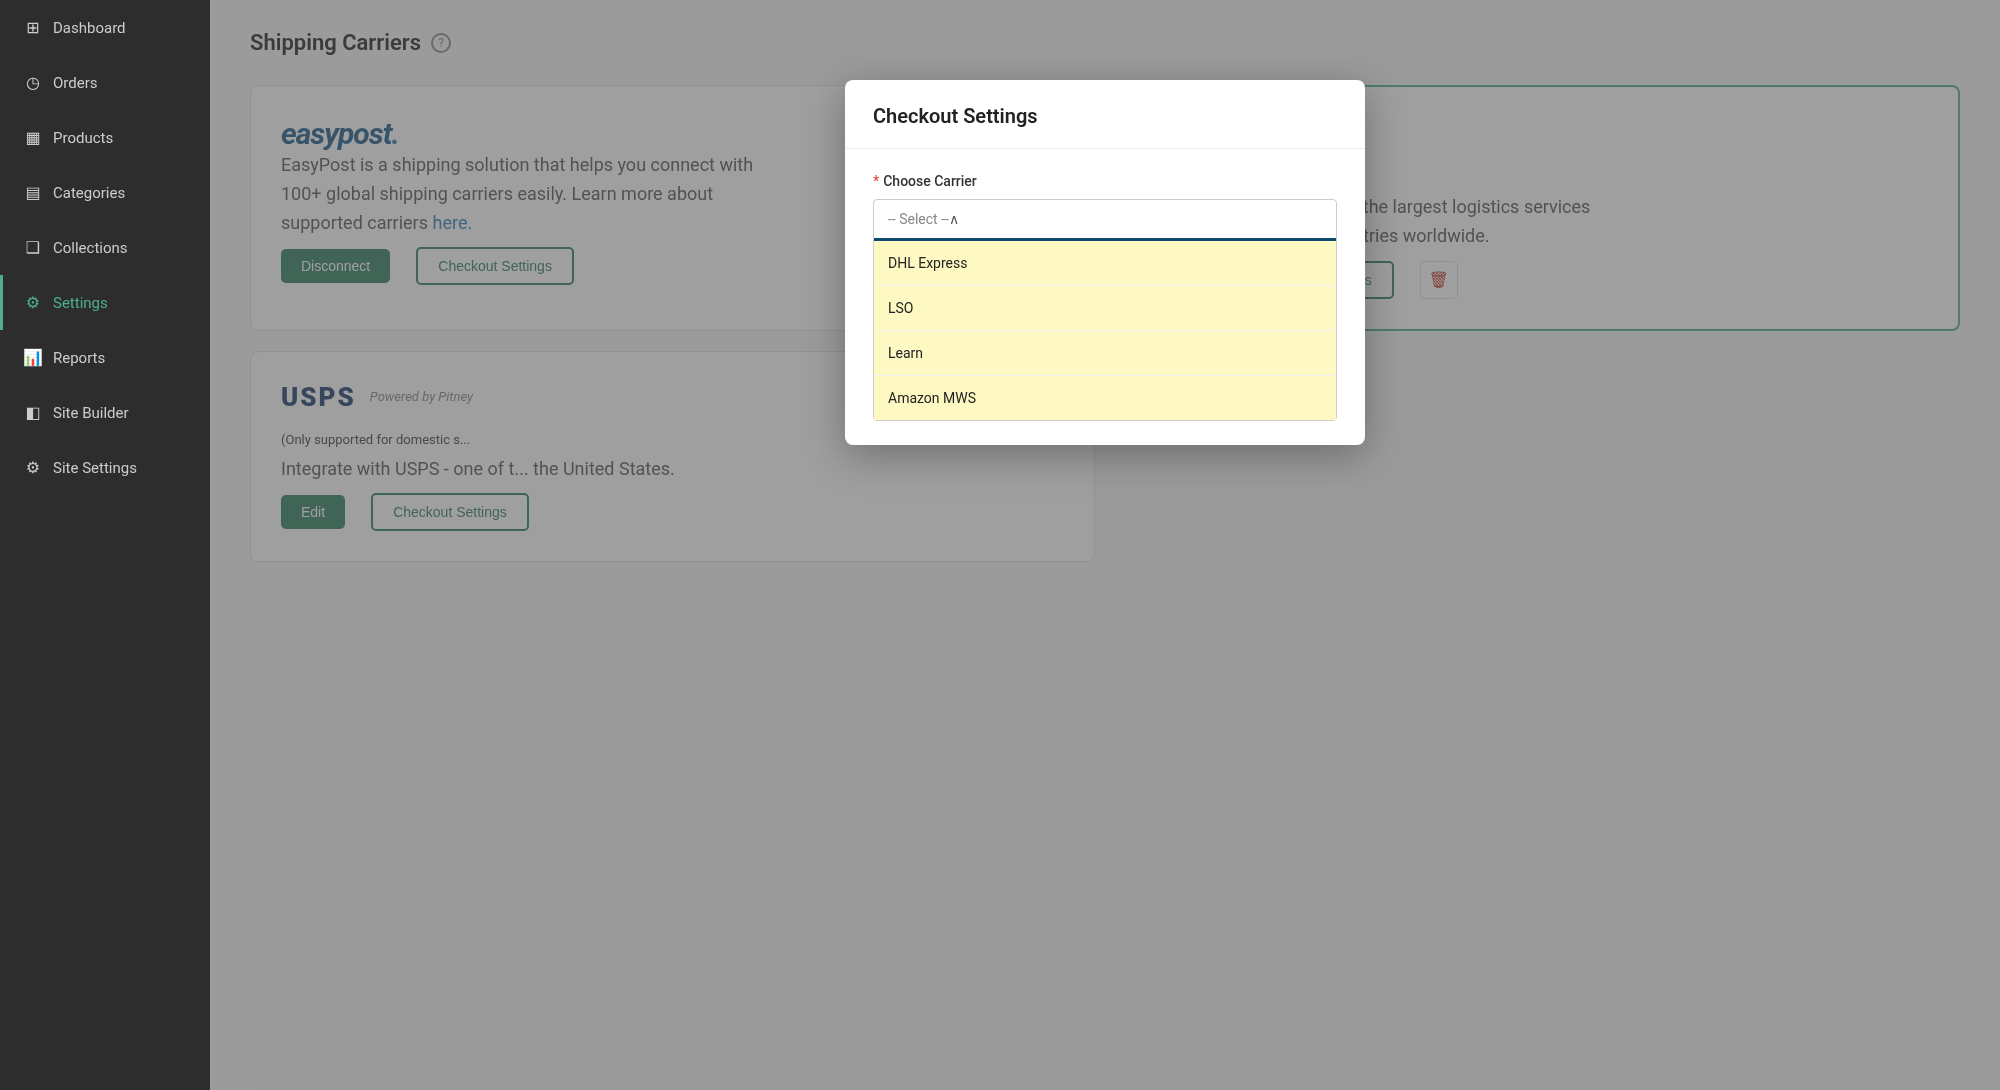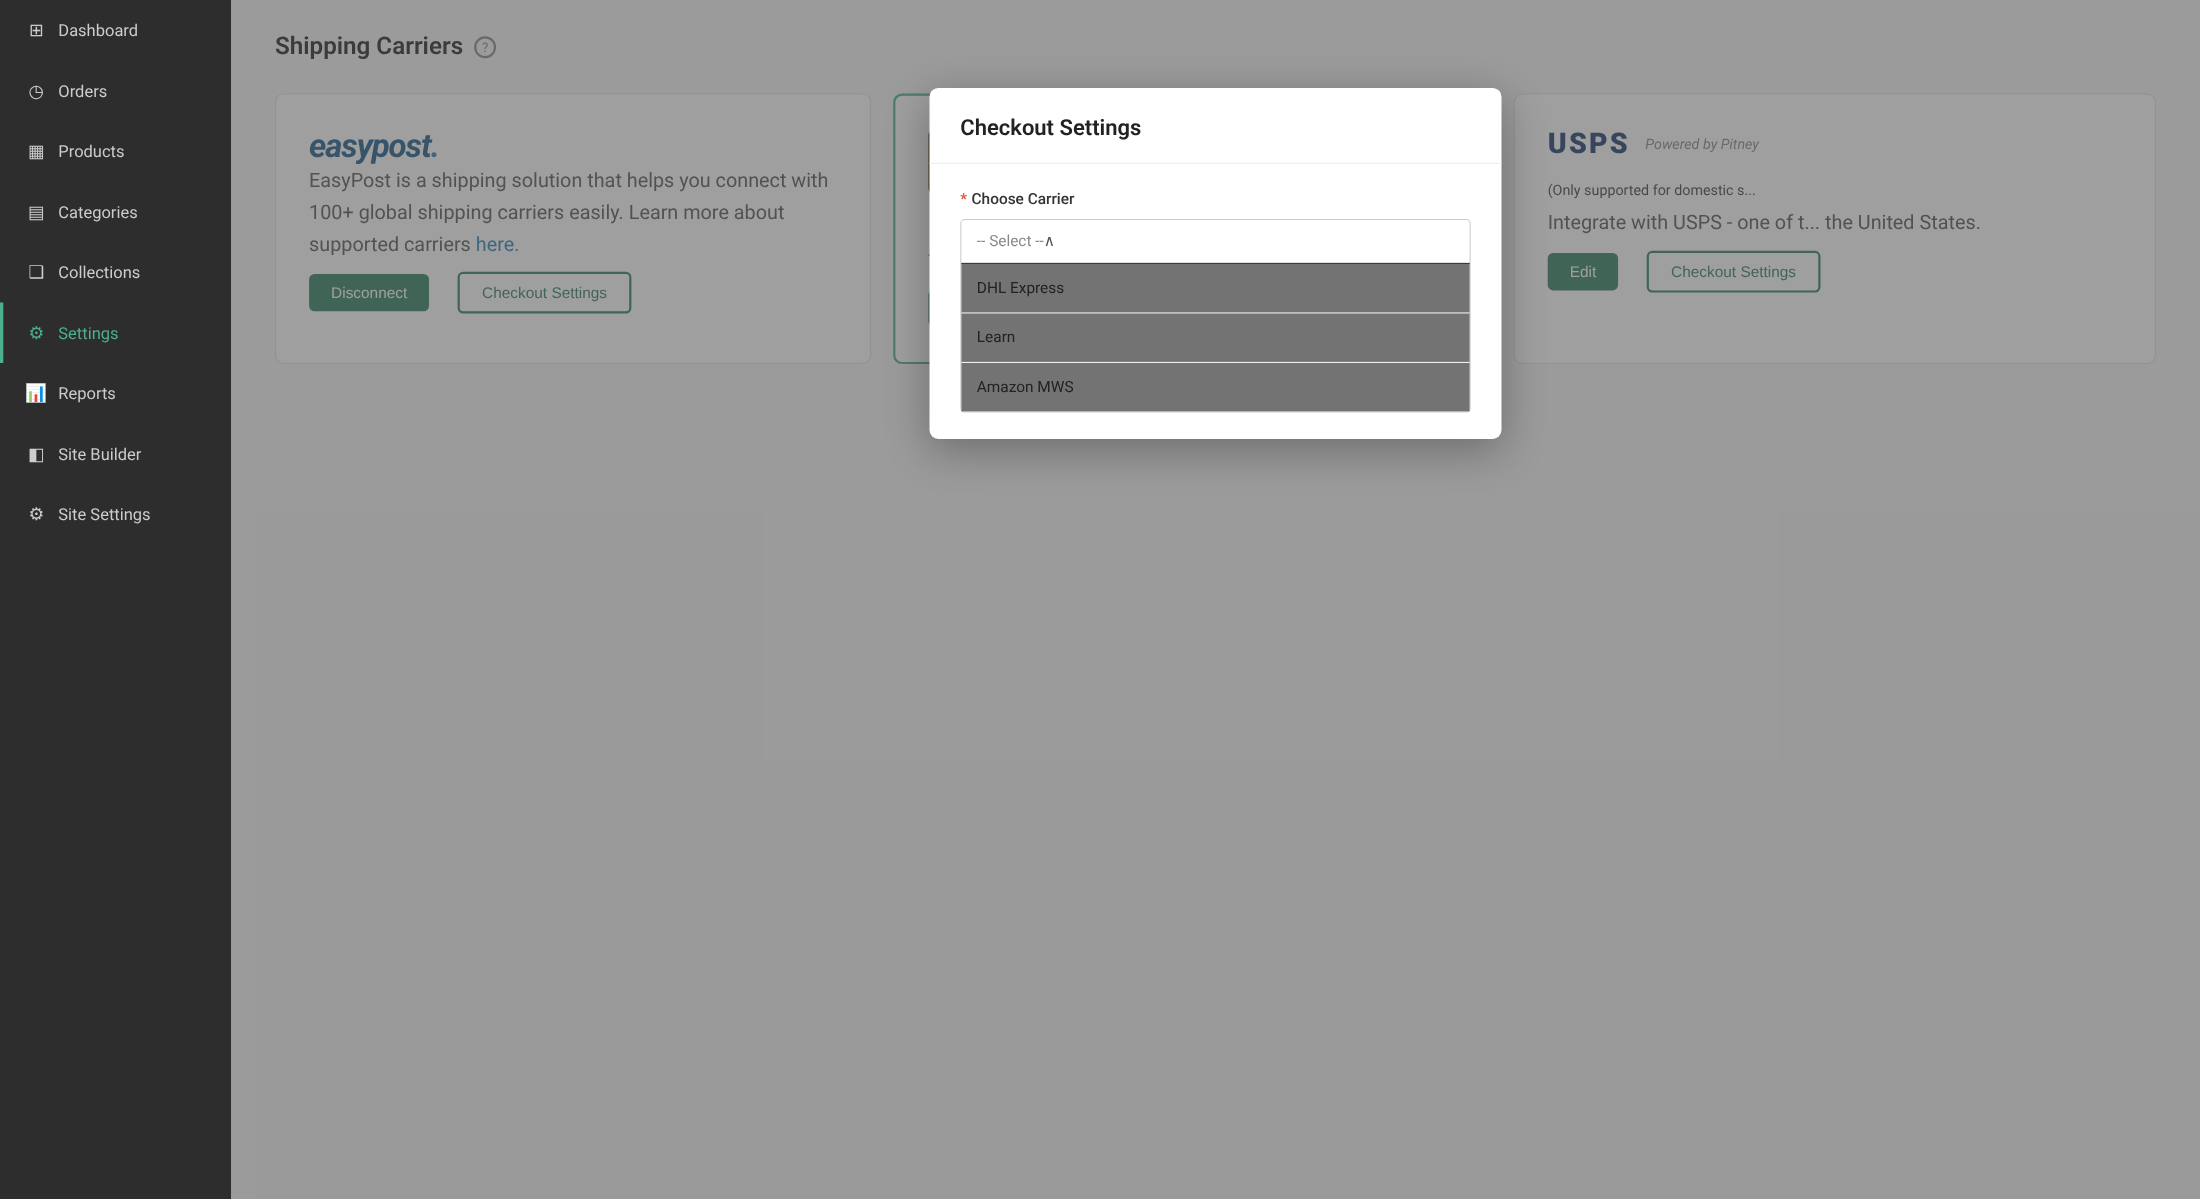--- a/index.html
+++ b/index.html
@@ -71,21 +71,21 @@
       align-items: center;
       justify-content: center;
       font-size: 12px;
       color: #888;
       cursor: pointer;
     }
 
     
     .carriers-grid {
       display: flex;
-      flex-direction: row;
+      flex-direction: column;
       gap: 20px;
     }
     .carrier-logo-easypost {
       font-size: 28px;
       font-weight: 700;
       color: #1a5276;
       letter-spacing: -1px;
     }
     .carrier-logo-easypost span { color: #1a5276; }
 
@@ -221,22 +221,22 @@
       align-items: center;
       justify-content: flex-start;
       padding: 11px 14px;
       cursor: pointer;
       font-size: 14px;
       color: #888;
     }
     .select-chevron { font-size: 14px; color: #555; }
 
     .select-dropdown {
-      border-top: 1px solid #0c4a6e;
-      background: #737373;
+      border-top: 3px solid #0c4a6e;
+      background: #fef9c3;
     }
     .select-option {
       padding: 14px 14px;
       font-size: 14px;
       color: #222;
       cursor: pointer;
       border-bottom: 1px solid #f0f0f0;
     }
     .select-option:last-child { border-bottom: none; }
 
@@ -365,20 +365,21 @@
           <span class="required-star">*</span>
           <span>Choose Carrier</span>
         </div>
         <div class="select-wrapper">
           <div class="select-header">
             <span>-- Select --</span>
             <span class="select-chevron">∧</span>
           </div>
           <div class="select-dropdown">
             <div class="select-option">DHL Express</div>
+            <div class="select-option">LSO</div>
             <div class="select-option">Learn</div>
             <div class="select-option">Amazon MWS</div>
           </div>
         </div>
       </div>
     </div>
   </div>
 
 </div>
 

